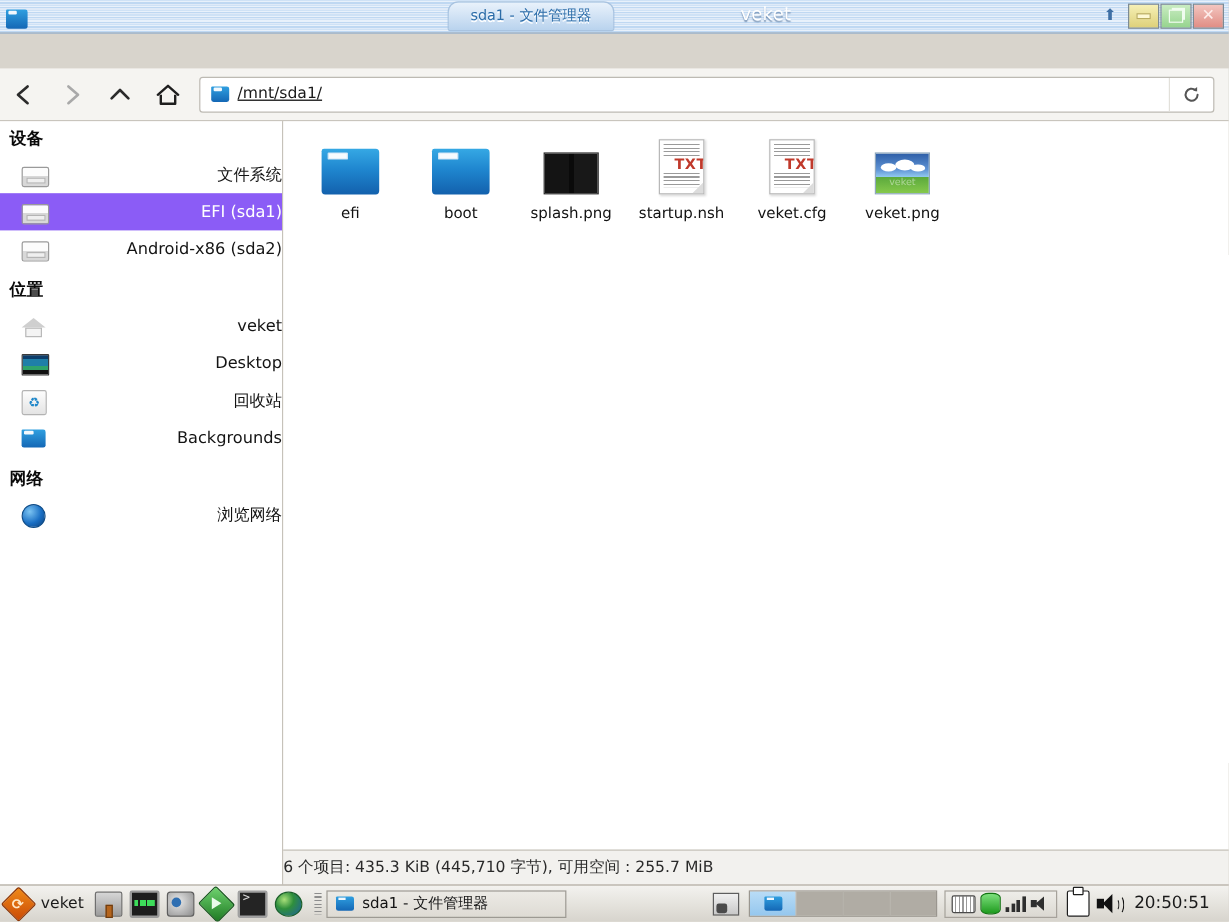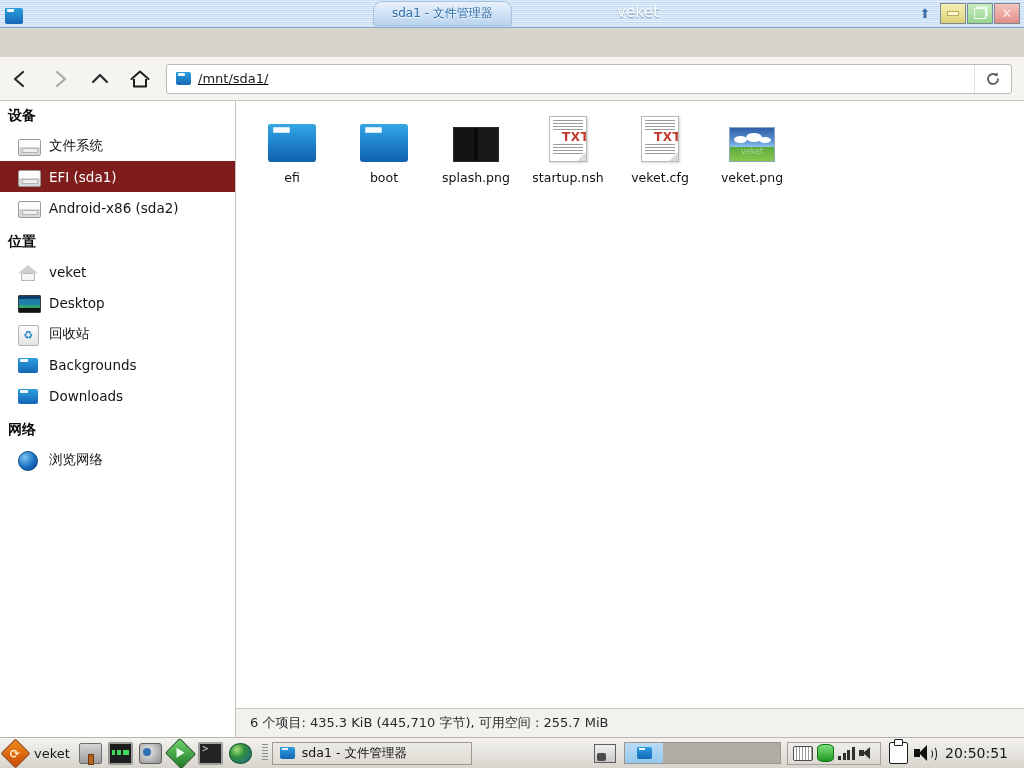--- a/index.html
+++ b/index.html
@@ -125,23 +125,23 @@
     position: absolute; left: 0; top: 101px; width: 235px; height: 636px;
     background: #ffffff; overflow: hidden;
   }
   .side-head {
     font-size: 14px; font-weight: bold; color: #0a0a0a;
     padding: 6px 0 5px 8px;
   }
   .side-row {
     height: 31px; display: flex; align-items: center;
     padding-left: 18px; box-sizing: border-box;
-    font-size: 13.5px; color: #141414;
-  }
-  .side-row.sel { background: #7f1d1d; color: #ffffff; }
+    font-size: 13.5px; color: #141414; justify-content: space-between;
+  }
+  .side-row.sel { background: #8b5cf6; color: #ffffff; }
   .side-row .si { width: 22px; height: 20px; margin-right: 9px; flex: 0 0 auto; position: relative; }
   .side-row .lbl { white-space: nowrap; }
 
   
   .ico-drive {
     width: 21px; height: 15px; margin-top: 3px;
     background: linear-gradient(to bottom, #fcfcfc 0 45%, #d8d8d8 45% 100%);
     border: 1px solid #9a9a9a; border-radius: 2px; position: relative;
   }
   .ico-drive:after {
@@ -265,21 +265,21 @@
   .img-veket .wm {
     position: absolute; left: 0; right: 0; top: 19px; text-align: center;
     font-size: 8px; color: rgba(255,255,255,.45);
   }
 
   
   .statusbar {
     position: absolute; left: 236px; top: 708px; width: 788px; height: 29px;
     background: #f2f1ee; border-top: 1px solid #c9c5bd;
     box-sizing: border-box;
-    display: flex; align-items: center; padding-left: 14px;
+    display: flex; align-items: center; padding-left: 0;
     font-size: 13px; color: #2a2a2a;
   }
 
   
   .taskbar {
     position: absolute; left: 0; top: 737px; width: 1024px; height: 31px;
     background: linear-gradient(to bottom, #f3f2ef 0%, #e4e2dc 55%, #d7d4cd 100%);
     border-top: 1px solid #b9b5ac;
     box-sizing: border-box;
     display: flex; align-items: center;
@@ -501,26 +501,20 @@
           <div class="ico-trash">♻</div>
         </div>
       <div class="lbl">回收站</div>
     </div>
     <div class="side-row">
       <div class="si">
           <div class="ico-folder"></div>
         </div>
       <div class="lbl">Backgrounds</div>
     </div>
-    <div class="side-row">
-      <div class="si">
-          <div class="ico-folder"></div>
-        </div>
-      <div class="lbl">Downloads</div>
-    </div>
 
     <div class="side-head" style="padding-top:10px;">网络</div>
 
     <div class="side-row">
       <div class="si">
           <div class="ico-globe"></div>
         </div>
       <div class="lbl">浏览网络</div>
     </div>
   </div>

